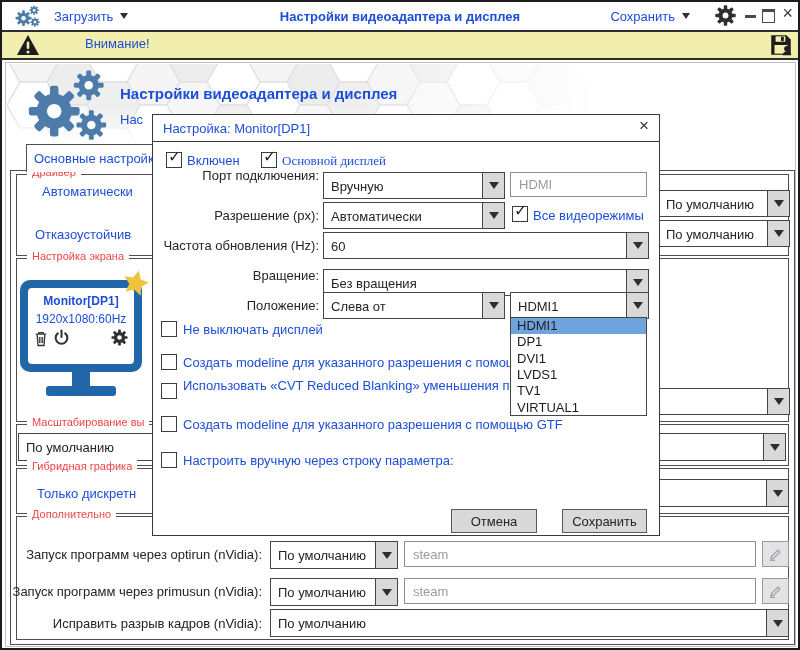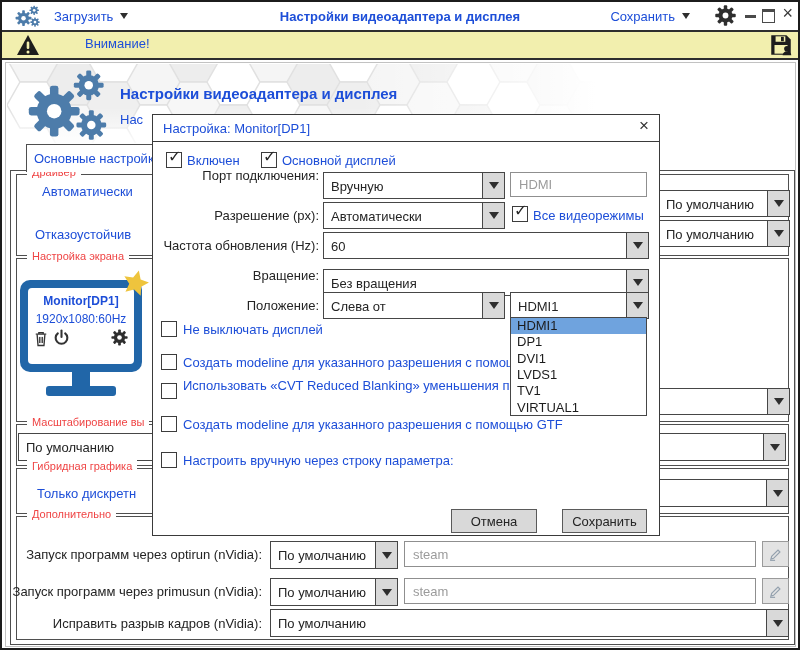--- a/index.html
+++ b/index.html
@@ -282,21 +282,21 @@
 
   <div class="abs" style="left:150px;top:112px;width:506px;height:420px;background:#fff;border:1.5px solid #3a3a3a;z-index:20;">
     <div class="abs" style="left:0;top:0;width:100%;height:27px;border-bottom:1.5px solid #3a3a3a;box-sizing:border-box;">
       <span class="t13" style="left:10px;top:6px;">Настройка: Monitor[DP1]</span>
       <span class="abs" style="right:10px;top:1px;font-size:17px;color:#333;">×</span>
     </div>
 
     <span class="cb on" style="left:13px;top:37px;"></span>
     <span class="t13" style="left:34px;top:38px;">Включен</span>
     <span class="cb on" style="left:108px;top:37px;"></span>
-    <span class="t13" style="left:129px;top:38px;">Основной дисплей</span>
+    <span class="t13" style="left:129px;top:38px;font-family:Liberation Serif, serif;">Основной дисплей</span>
 
     <span class="rlab" style="right:340px;top:53px;">Порт подключения:</span>
     <div class="combo" style="left:170px;top:57px;width:180px;height:25px;">
       <span class="cv">Вручную</span>
       <span class="ca">
           <span class="tri"></span>
         </span>
     </div>
     <input class="fld" readonly="" style="left: 357px; top: 57px; width: 137px; height: 25px;" placeholder="HDMI">
 

